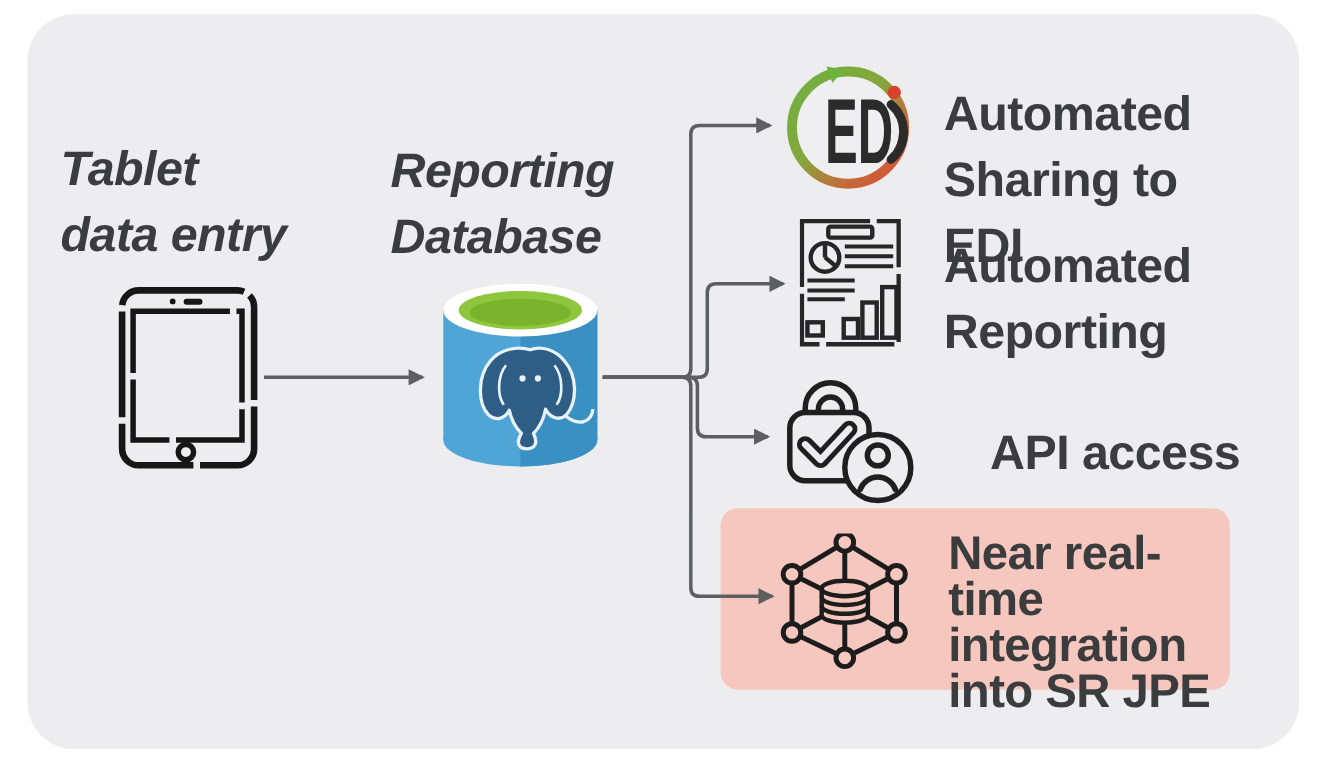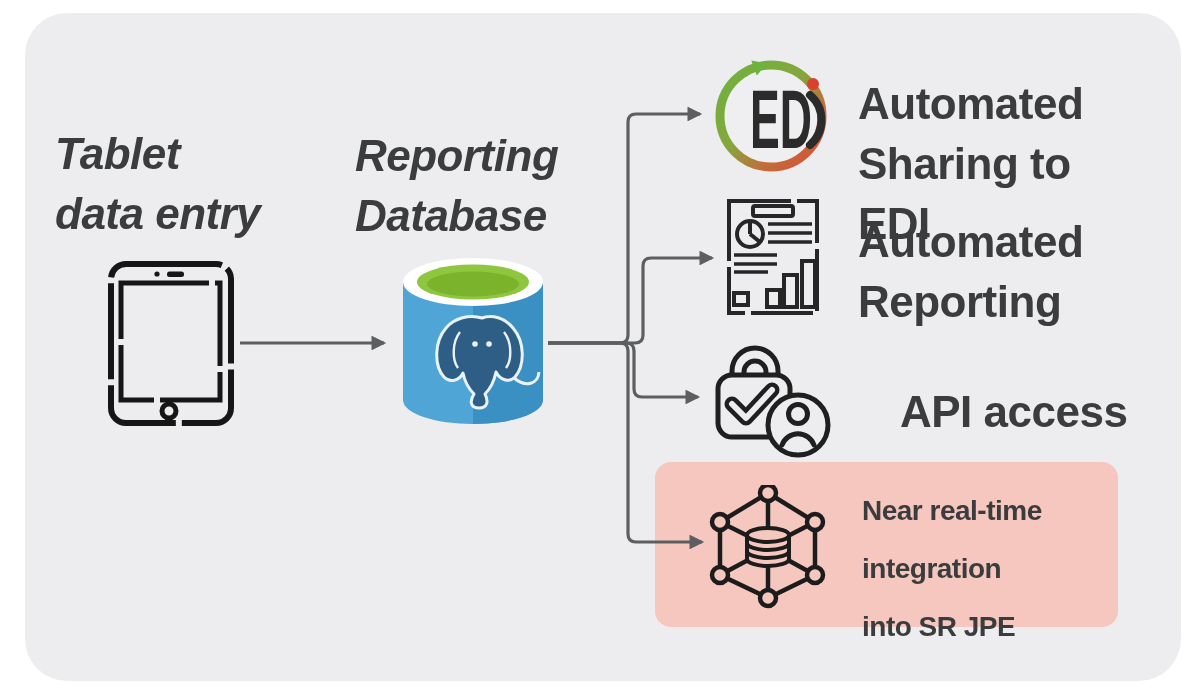--- a/index.html
+++ b/index.html
@@ -4,21 +4,21 @@
 <style>
   html,body{margin:0;padding:0;background:#ffffff;}
   body{width:1200px;height:693px;position:relative;overflow:hidden;
        font-family:"Liberation Sans", sans-serif;}
   .panel{position:absolute;left:25px;top:13px;width:1156px;height:668px;
          background:#ededef;border-radius:42px;}
   .abs{position:absolute;}
   .lbl{position:absolute;color:#3b3c3e;font-weight:bold;font-size:44px;
        line-height:60px;white-space:pre-line;letter-spacing:-0.5px;}
   .lbl.center{font-style:italic;}
-  .lbl.small{font-size:28px;line-height:58px;}
+  .lbl.small{font-size:43px;line-height:42px;}
   .highlight-box{position:absolute;left:655px;top:462px;width:463px;height:165px;
                  background:#f6c7be;border-radius:16px;}
   svg{display:block;}
 </style>
 </head>
 <body>
 
 <div class="panel"></div>
 
 <div class="highlight-box"></div>

